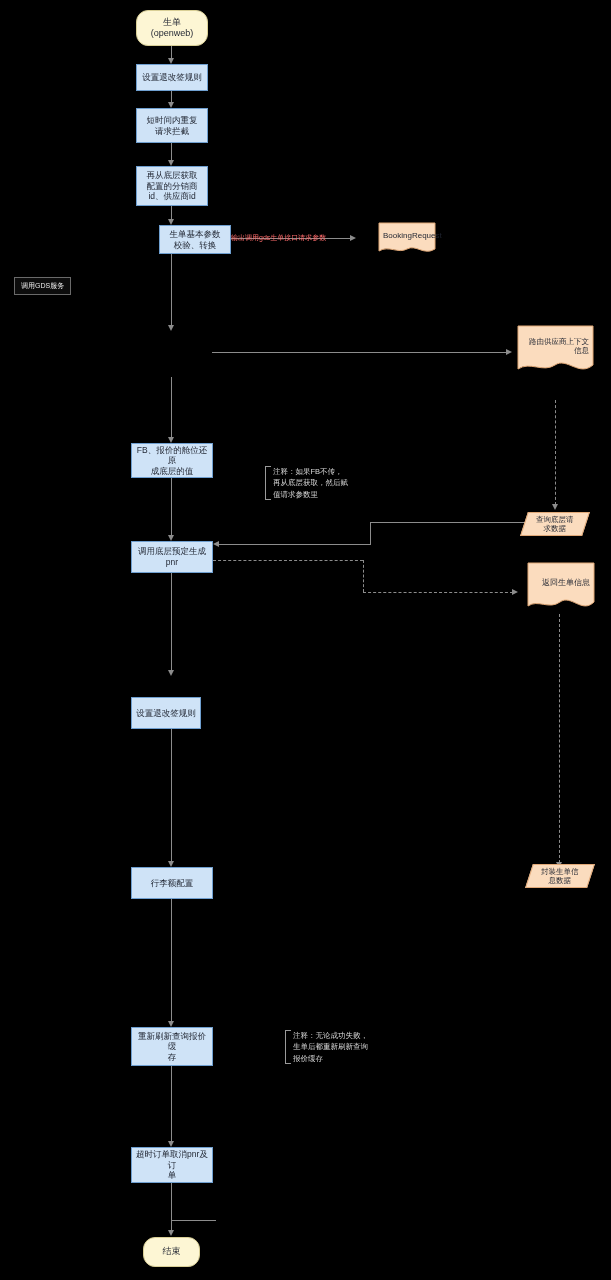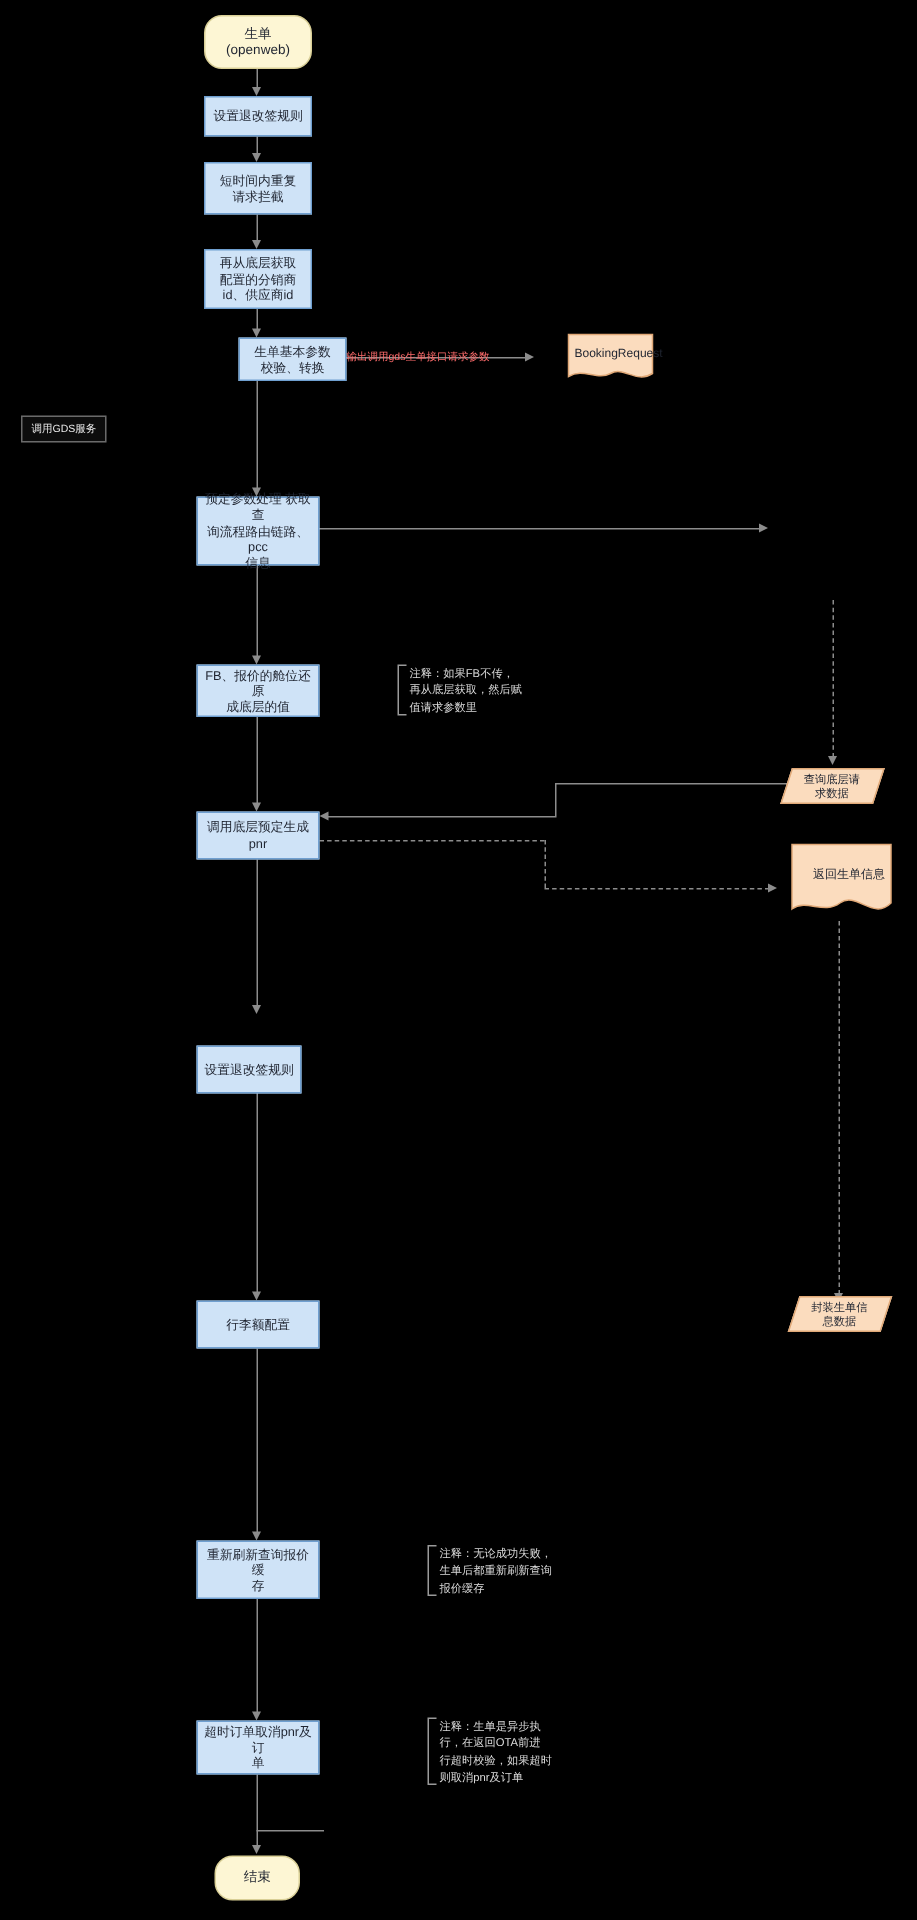--- a/index.html
+++ b/index.html
@@ -218,25 +218,20 @@
     <span style="white-space:pre-line;">再从底层获取
 配置的分销商
 id、供应商id</span>
   </div>
 
   <div class="node proc" style="left:136px;top:225px;width:72px;height:29px;margin-left:23px;">
     <span style="white-space:pre-line;">生单基本参数
 校验、转换</span>
   </div>
 
-  <div class="node proc" style="left:131px;top:331px;width:82px;height:46px;">
-    <span style="white-space:pre-line;">预定参数处理  获取查
-询流程路由链路、pcc
-信息</span>
-  </div>
 
   <div class="node proc" style="left:131px;top:443px;width:82px;height:35px;">
     <span style="white-space:pre-line;">FB、报价的舱位还原
 成底层的值</span>
   </div>
 
   <div class="node proc" style="left:131px;top:541px;width:82px;height:32px;">
     <span style="white-space:pre-line;text-align:center;">调用底层预定生成pnr</span>
   </div>
 
@@ -265,20 +260,26 @@
   
   
   <div class="node docnode" style="left:378px;top:222px;width:58px;height:34px;">
     <svg class="doc-svg" width="58" height="34" viewBox="0 0 58 34">
       <path d="M1,1 H57 V27 C46,34 38,22 29,27 C20,32 11,23 1,29 Z" fill="#fbdcbe" stroke="#e0a877" stroke-width="1"></path>
     </svg>
     <span class="doc-label" style="margin-top:-6px;">BookingRequest</span>
   </div>
 
   
+  <div class="node docnode" style="left:517px;top:325px;width:77px;height:52px;">
+    <svg class="doc-svg" width="77" height="52" viewBox="0 0 77 52">
+      <path d="M1,1 H76 V40 C62,52 50,32 38,40 C26,48 13,36 1,44 Z" fill="#fbdcbe" stroke="#e0a877" stroke-width="1"></path>
+    </svg>
+    <span class="doc-label" style="margin-top:-10px;font-size:7.5px;">路由供应商上下文信息</span>
+  </div>
 
   
   <div class="node paral" style="left:524px;top:512px;width:62px;height:24px;">
     <span style="white-space:pre-line;">查询底层请
 求数据</span>
   </div>
 
   
   <div class="node docnode" style="left:527px;top:562px;width:68px;height:52px;">
     <svg class="doc-svg" width="68" height="52" viewBox="0 0 68 52">
@@ -296,32 +297,26 @@
   
   <div class="tagbox" style="left:14px;top:277px;">
     <span>调用GDS服务</span>
   </div>
 
   <div class="edge-label" style="left:231px;top:233px;">
     <span>输出调用gds生单接口请求参数</span>
   </div>
 
   
-  <div class="note" style="left:265px;top:443px;width:92px;">
+  <div class="note" style="left:265px;top:466px;width:92px;">
     <span style="white-space:pre-line;">注释：如果FB不传，
 再从底层获取，然后赋
 值请求参数里</span>
   </div>
 
   <div class="note" style="left:285px;top:1030px;width:92px;">
     <span style="white-space:pre-line;">注释：无论成功失败，
 生单后都重新刷新查询
 报价缓存</span>
   </div>
 
-  <div class="note" style="left:285px;top:1145px;width:92px;">
-    <span style="white-space:pre-line;">注释：生单是异步执
-行，在返回OTA前进
-行超时校验，如果超时
-则取消pnr及订单</span>
-  </div>
 
 </div>
 
 </body></html>

